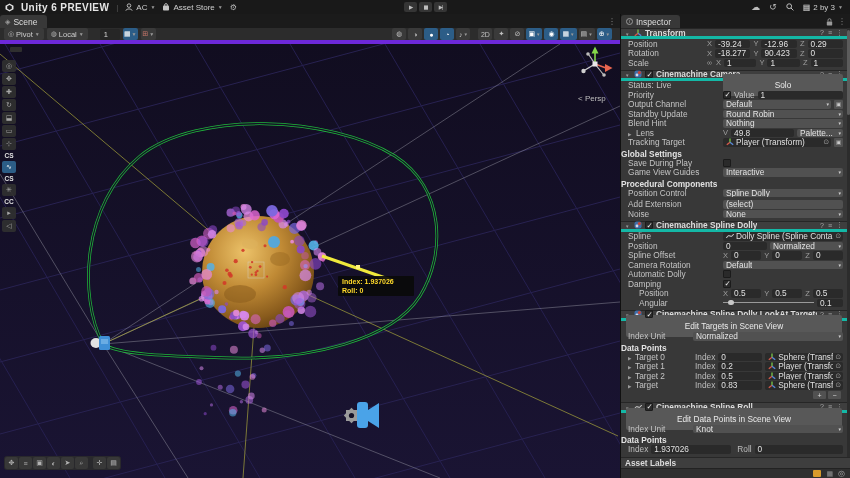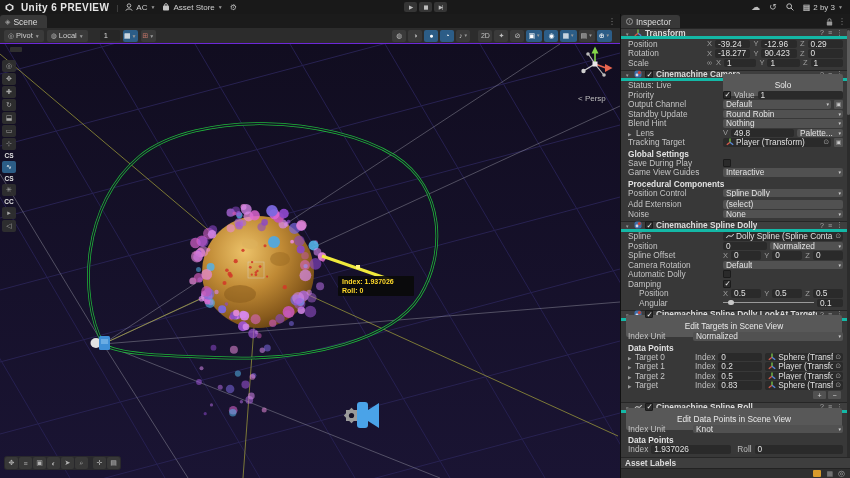--- a/index.html
+++ b/index.html
@@ -18,21 +18,21 @@
   .tb-right{margin-left:auto;display:flex;gap:9px;align-items:center;padding-right:7px;font-size:9px;color:#bdbdbd;}
   .tb-right .tb-item{font-size:8px;}
   
   .tabbar{height:14px;background:#1b1b1b;display:flex;align-items:flex-end;font-size:8.5px;position:relative;}
   .tab{height:13px;background:#383838;display:flex;align-items:center;gap:3px;padding:0 9px 0 5px;border-radius:3px 3px 0 0;color:#dedede;}
   .tab-ic{font-size:7px;color:#9a9a9a;}
   .info-ic{width:7px;height:7px;border:1px solid #9a9a9a;border-radius:50%;color:#aaa;font-size:5.5px;line-height:5.5px;text-align:center;font-style:italic;}
   .tabbar-right{margin-left:auto;display:flex;align-items:center;gap:5px;padding:0 4px 2px 0;color:#8d8d8d;font-size:8px;}
   
   .scene-panel{position:absolute;top:14px;left:0;width:620px;bottom:0;background:#141026;}
-  .scene-toolbar{position:absolute;top:14px;left:0;right:0;height:16px;background:#2c2c2c;border-bottom:1px solid #6d28d9;display:flex;align-items:center;gap:3px;padding:0 4px;font-size:7.5px;z-index:3;}
+  .scene-toolbar{position:absolute;top:14px;left:0;right:0;height:16px;background:#2c2c2c;border-bottom:4px solid #6d28d9;display:flex;align-items:center;gap:3px;padding:0 4px;font-size:7.5px;z-index:3;}
   .st-btn{height:12px;background:#3a3a3a;border-radius:2px;display:flex;align-items:center;gap:2px;padding:0 4px;color:#cfcfcf;}
   .st-ic{font-size:7px;color:#b5b5b5;}
   .st-field{width:20px;height:11px;background:#262626;border-radius:2px;color:#d8d8d8;display:flex;align-items:center;padding-left:4px;}
   .st-sq{width:15px;height:12px;background:#3a3a3a;border-radius:2px;display:flex;align-items:center;justify-content:center;gap:1px;color:#c5c5c5;font-size:7px;}
   .st-sq.active{background:#2c5d87;color:#fff;}
   .st-gap{width:6px;}
   .st-toggles{margin-left:auto;display:flex;gap:2px;align-items:center;padding-right:4px;}
   .tgl{min-width:14px;height:12px;background:#3a3a3a;border-radius:2px;display:flex;align-items:center;justify-content:center;gap:1px;color:#c0c0c0;font-size:7px;padding:0 2px;}
   .tgl.active{background:#2c5d87;color:#fff;}
   .tgl .caret{font-size:4.5px;}
@@ -74,21 +74,21 @@
   .w30{flex:0 0 26px;}
   .ax3{display:flex;flex:1;gap:3px;align-items:center;min-width:0;}
   .axl{color:#9e9e9e;font-size:7.5px;flex:0 0 auto;}
   .linkico{color:#9e9e9e;font-size:7px;margin-right:1px;}
   .objf{flex:1;height:8.5px;background:#2a2a2a;border-radius:2px;display:flex;align-items:center;gap:2px;padding:0 2px 0 3px;color:#e0e0e0;white-space:nowrap;overflow:hidden;min-width:0;}
   .ot{overflow:hidden;white-space:nowrap;}
   .opick{margin-left:auto;color:#9a9a9a;font-size:7px;flex:0 0 auto;}
   .sqb{flex:0 0 9px;height:8.5px;background:#515151;border-radius:1px;color:#cacaca;font-size:5.5px;display:flex;align-items:center;justify-content:center;}
   .btnrow{display:flex;padding:1px 5px;height:11px;align-items:center;}
   .btn{flex:1;height:22px;background:#585858;border-radius:2px;display:flex;align-items:center;justify-content:center;color:#eaeaea;text-align:center;}
-  .shdr{height:9px;display:flex;align-items:center;padding-left:7px;font-weight:bold;color:#e2e2e2;margin-top:2px;}
+  .shdr{height:9px;display:flex;align-items:center;font-weight:bold;color:#e2e2e2;margin-top:2px;}
   .slider{flex:1;position:relative;height:8px;min-width:0;}
   .slider .track{position:absolute;left:0;right:0;top:3.5px;height:1px;background:#9a9a9a;}
   .slider .thumb{position:absolute;left:6%;top:1px;width:5.5px;height:5.5px;border-radius:50%;background:#c8c8c8;}
   .vlabel{color:#c4c4c4;flex:0 0 auto;}
   .ilt{flex:0 0 64px;display:flex;align-items:center;gap:1px;color:#c4c4c4;white-space:nowrap;overflow:hidden;}
   .idx-lab{flex:0 0 20px;color:#bdbdbd;text-align:center;}
   .pm-row{display:flex;justify-content:flex-end;gap:2px;padding:1px 6px;}
   .pmb{width:13px;height:8px;background:#515151;border-radius:1px;color:#ddd;font-size:7px;display:flex;align-items:center;justify-content:center;}
   .comp{padding-bottom:2px;}
   .asset-labels{position:absolute;left:0;right:0;bottom:10px;height:11px;background:#3e3e3e;border-top:1px solid #272727;display:flex;align-items:center;padding-left:4px;font-weight:bold;color:#dadada;}

